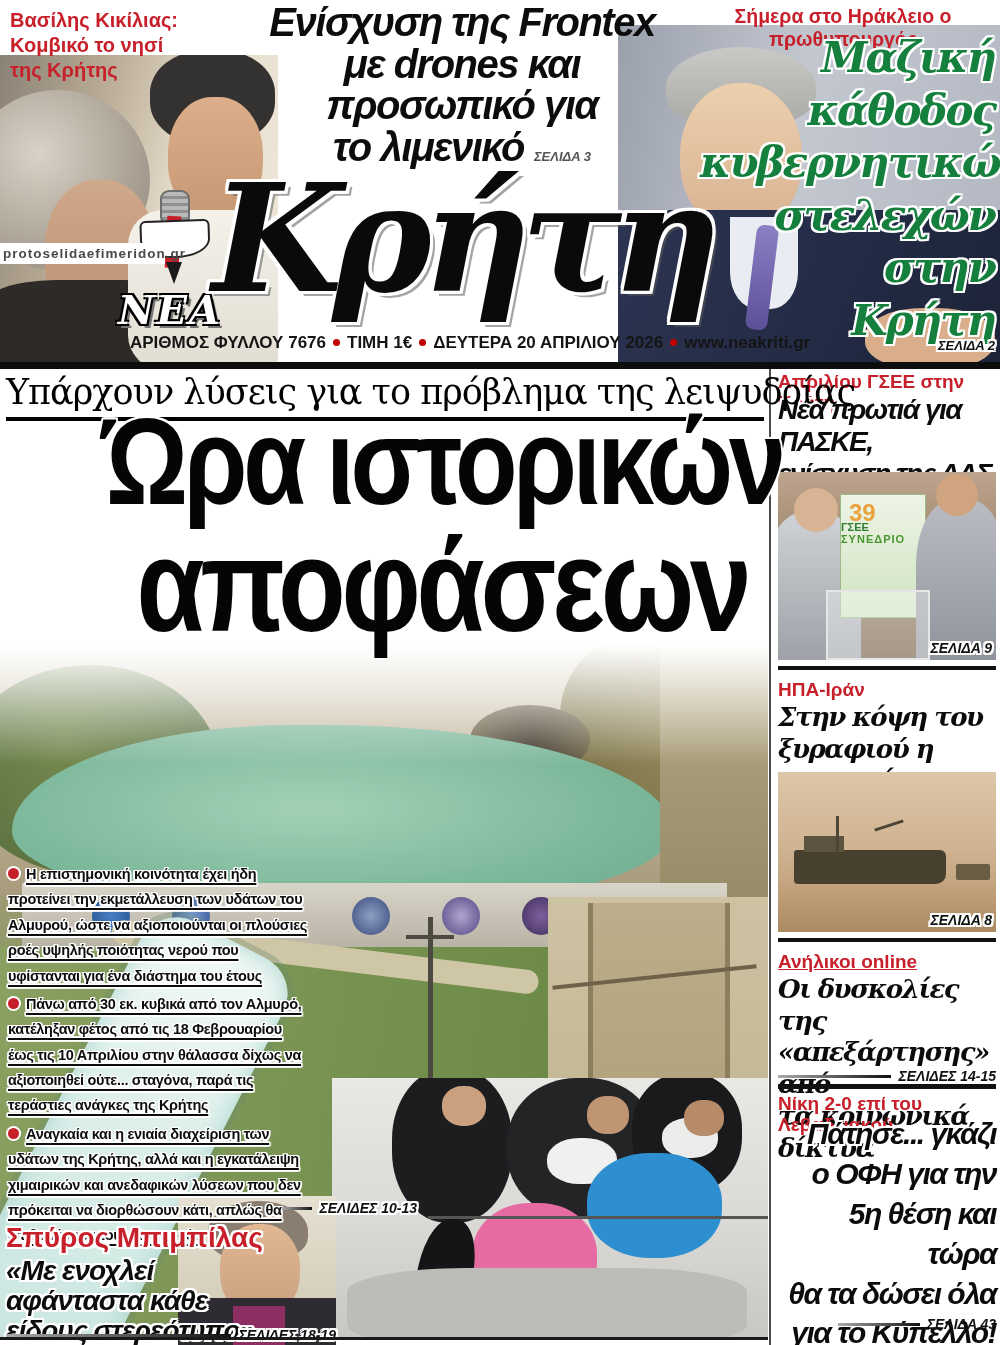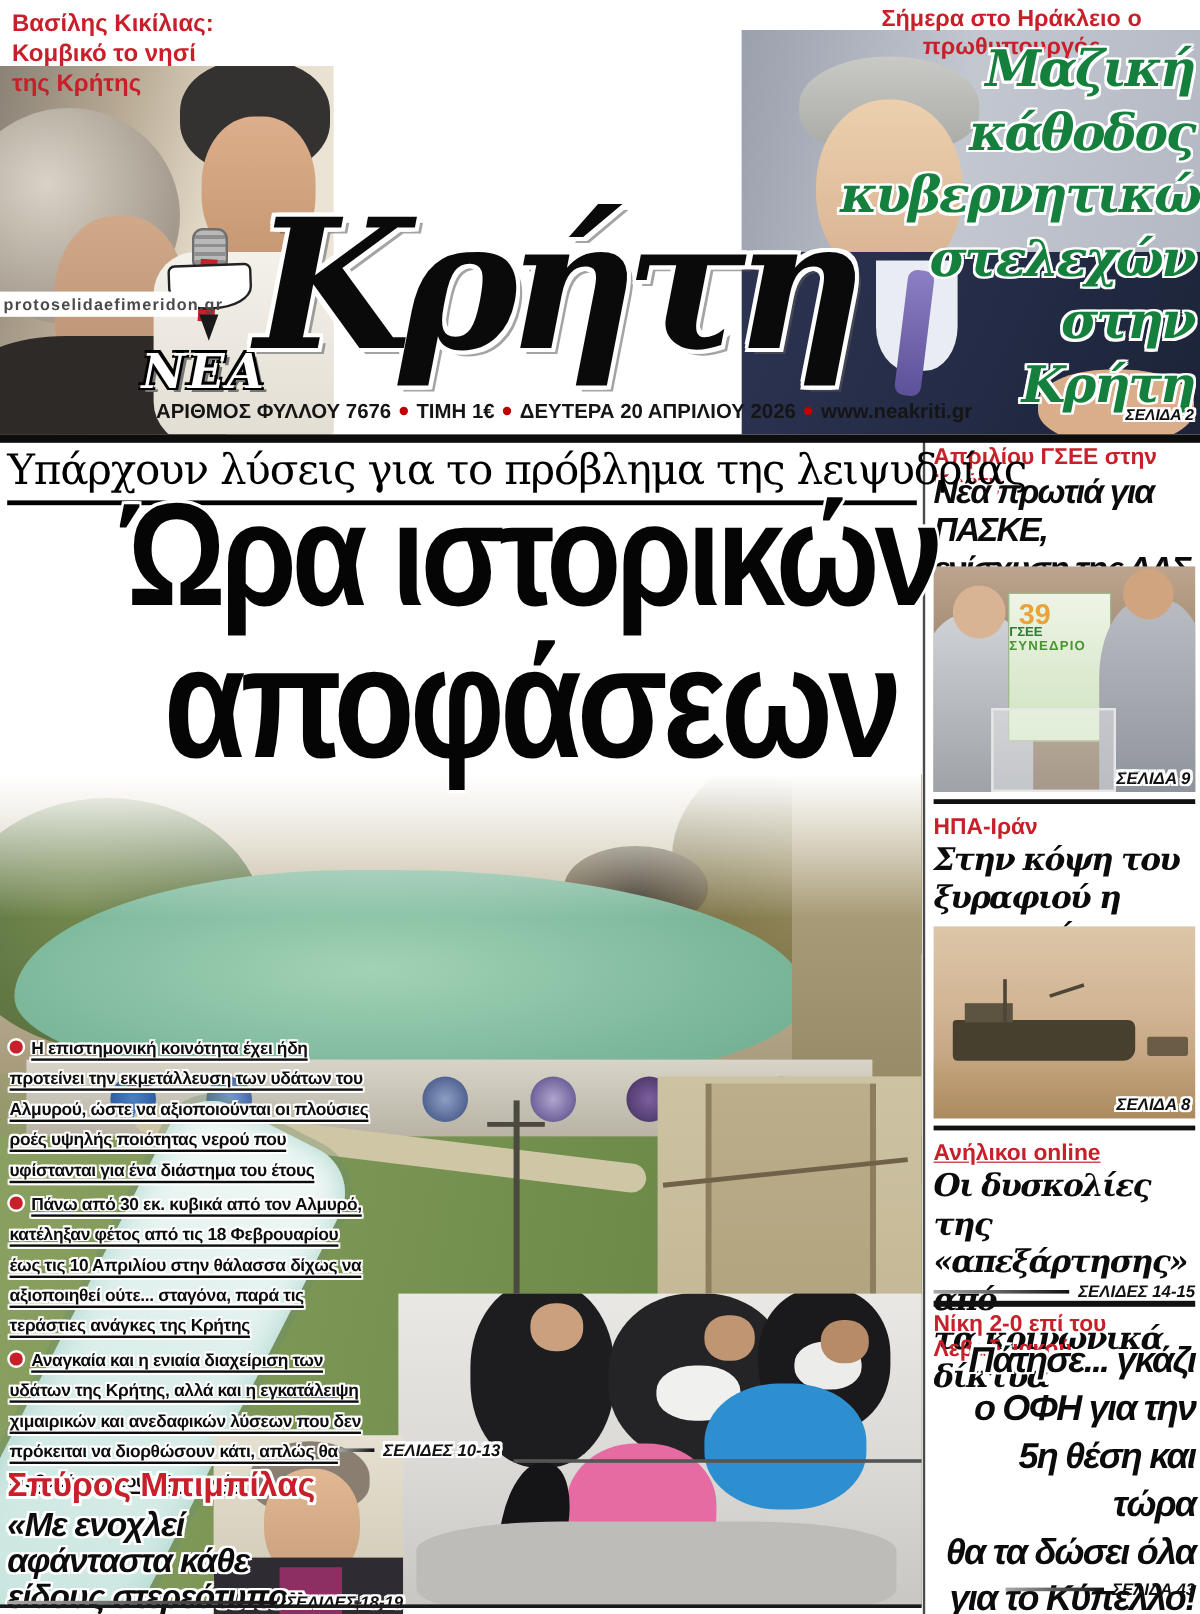--- a/index.html
+++ b/index.html
@@ -244,20 +244,26 @@
 
   <div class="abs" id="photo-kikilias">
     <div class="k-hair1"></div>
     <div class="k-face1"></div>
     <div class="k-body1"></div>
     <div class="k-hair2"></div>
     <div class="k-face2"></div>
     <div class="k-shirt2"></div>
   </div>
 
+  <div class="abs" id="frontex">
+    <div>Ενίσχυση της Frontex</div>
+    <div>με drones και</div>
+    <div>προσωπικό για</div>
+    <div><span>το λιμενικό</span><span class="page">ΣΕΛΙΔΑ 3</span></div>
+  </div>
 
   <div class="abs kicker-red" id="pm-kicker">Σήμερα στο Ηράκλειο ο πρωθυπουργός</div>
 
   <div class="abs" id="photo-pm">
     <div class="pm-hair"></div>
     <div class="pm-face"></div>
     <div class="pm-suit"></div>
     <div class="pm-shirt"></div>
     <div class="pm-tie"></div>
     <div class="pm-hand"></div>

